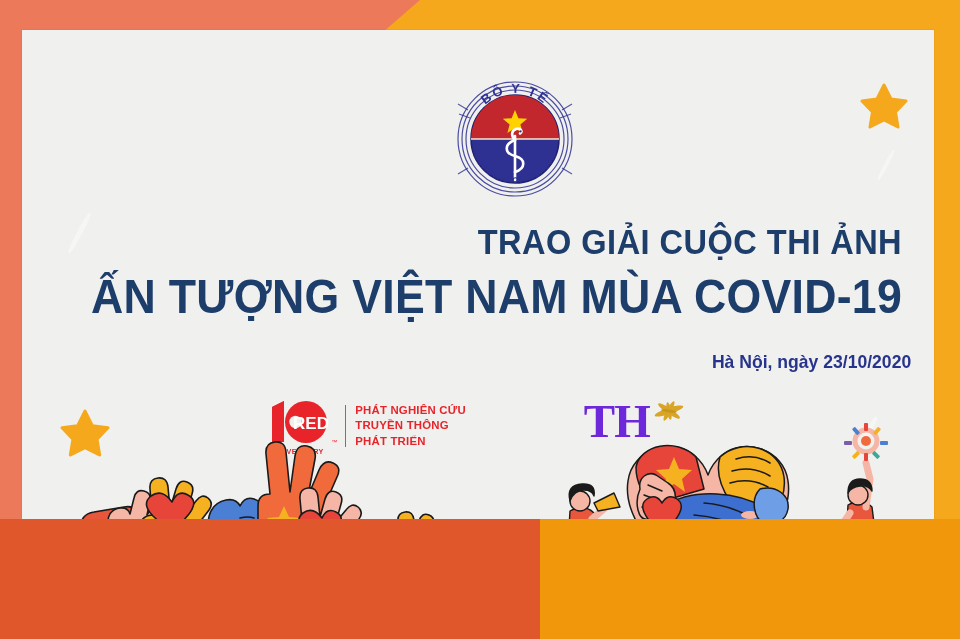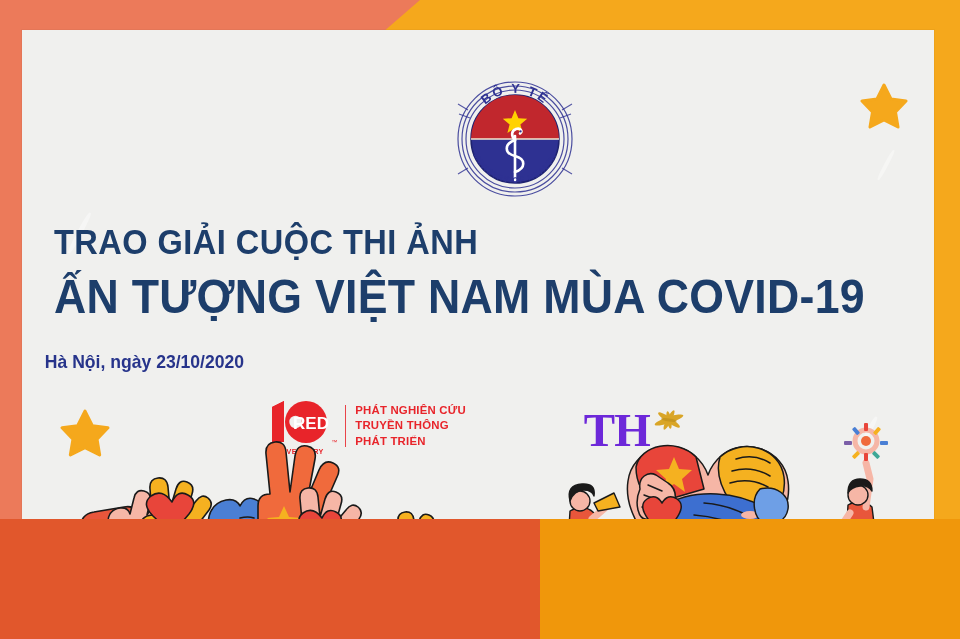--- a/index.html
+++ b/index.html
@@ -35,33 +35,33 @@
   .streak { position:absolute; background:rgba(255,255,255,.75);
             transform:rotate(28deg); border-radius:40%; pointer-events:none; }
 
   
   .star { position:absolute; }
 
   
   .emblem { position:absolute; left:434px; top:44px; width:118px; height:130px; }
 
   
-  .titlewrap { position:absolute; left:0; top:192px; width:912px; text-align:left; }
+  .titlewrap { position:absolute; left:0; top:192px; width:912px; text-align:right; }
   .line1 { font-size:35px; font-weight:bold; letter-spacing:.5px;
            color:#1D3E6B; font-family:"Liberation Sans", sans-serif;
            transform:scaleX(.93); transform-origin:center; }
   .line2 { margin-top:7px; font-size:48px; font-weight:bold; letter-spacing:.3px;
            color:#1D3E6B; font-family:"Liberation Sans", sans-serif;
            transform:scaleX(.93); transform-origin:center; white-space:nowrap; }
   .dateline { margin-top:27px; font-size:18.5px; font-weight:bold;
               color:#27348B; transform:scaleX(.95); transform-origin:center; }
 
   
   .sponsors { position:absolute; left:0; top:368px; width:912px;
-              display:flex; justify-content:center; align-items:flex-end; gap:118px; }
+              display:flex; justify-content:center; align-items:flex-start; gap:118px; }
   .sponsor-red { display:flex; align-items:center; gap:9px; }
   .red-mark { position:relative; width:70px; height:56px; }
   .red-tm  { position:absolute; right:-1px; bottom:9px; font-size:6px; color:#E8242A; }
   .red-anniv { position:absolute; left:1px; bottom:-2px; font-size:7.2px; font-weight:bold;
                letter-spacing:.4px; color:#E8242A; }
   .red-divider { width:1px; height:42px; background:#E8242A; opacity:.85; }
   .red-text { font-size:11.4px; font-weight:bold; line-height:1.32;
               color:#E8242A; letter-spacing:.2px; }
   .sponsor-th { display:flex; align-items:flex-start; }
   .th-letters { font-family:"Liberation Serif", serif; font-size:47px;

